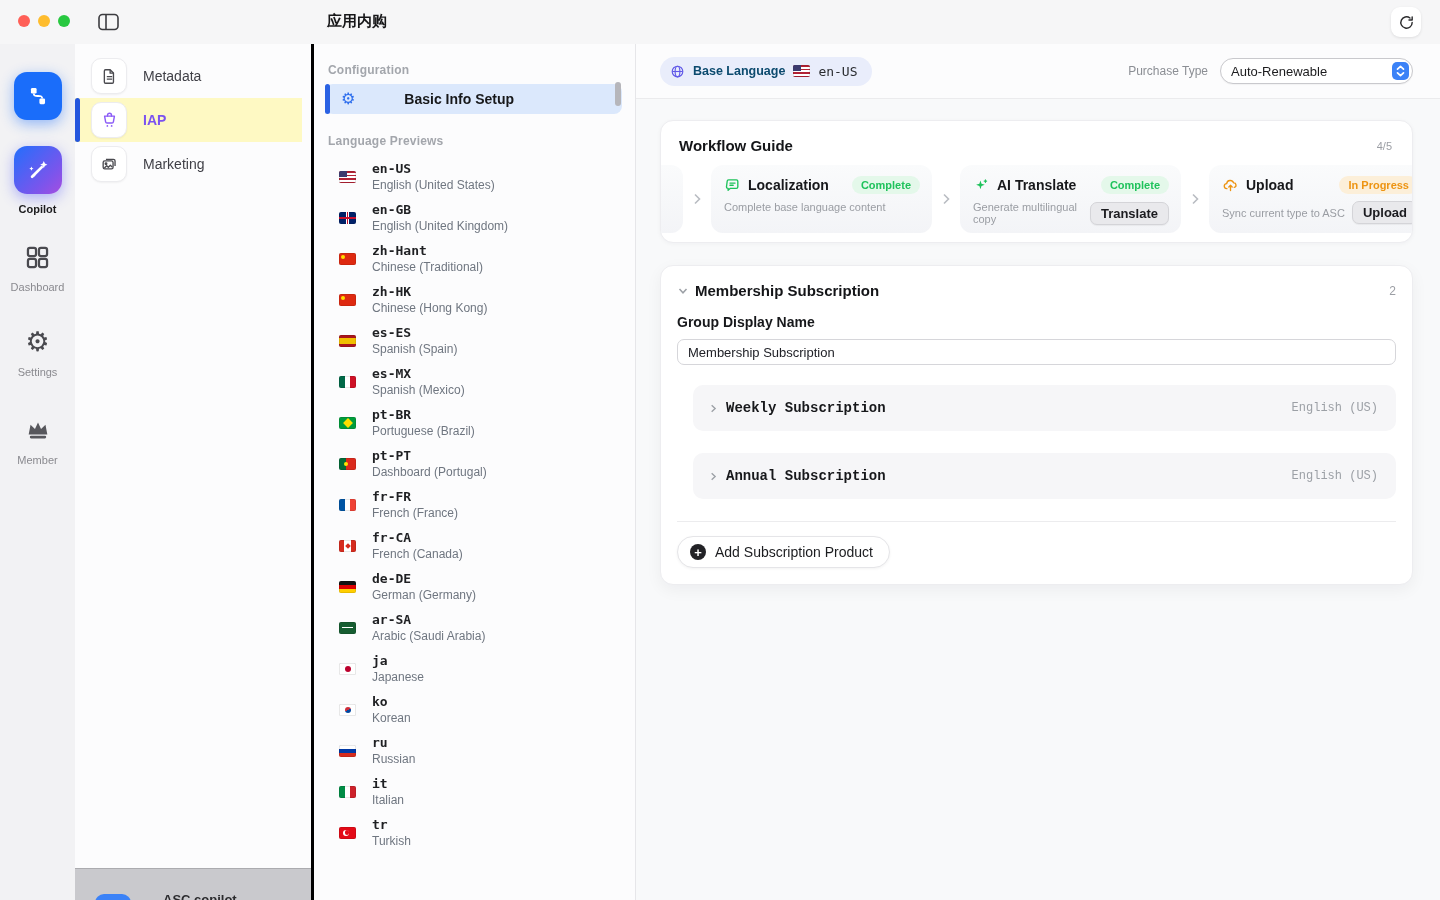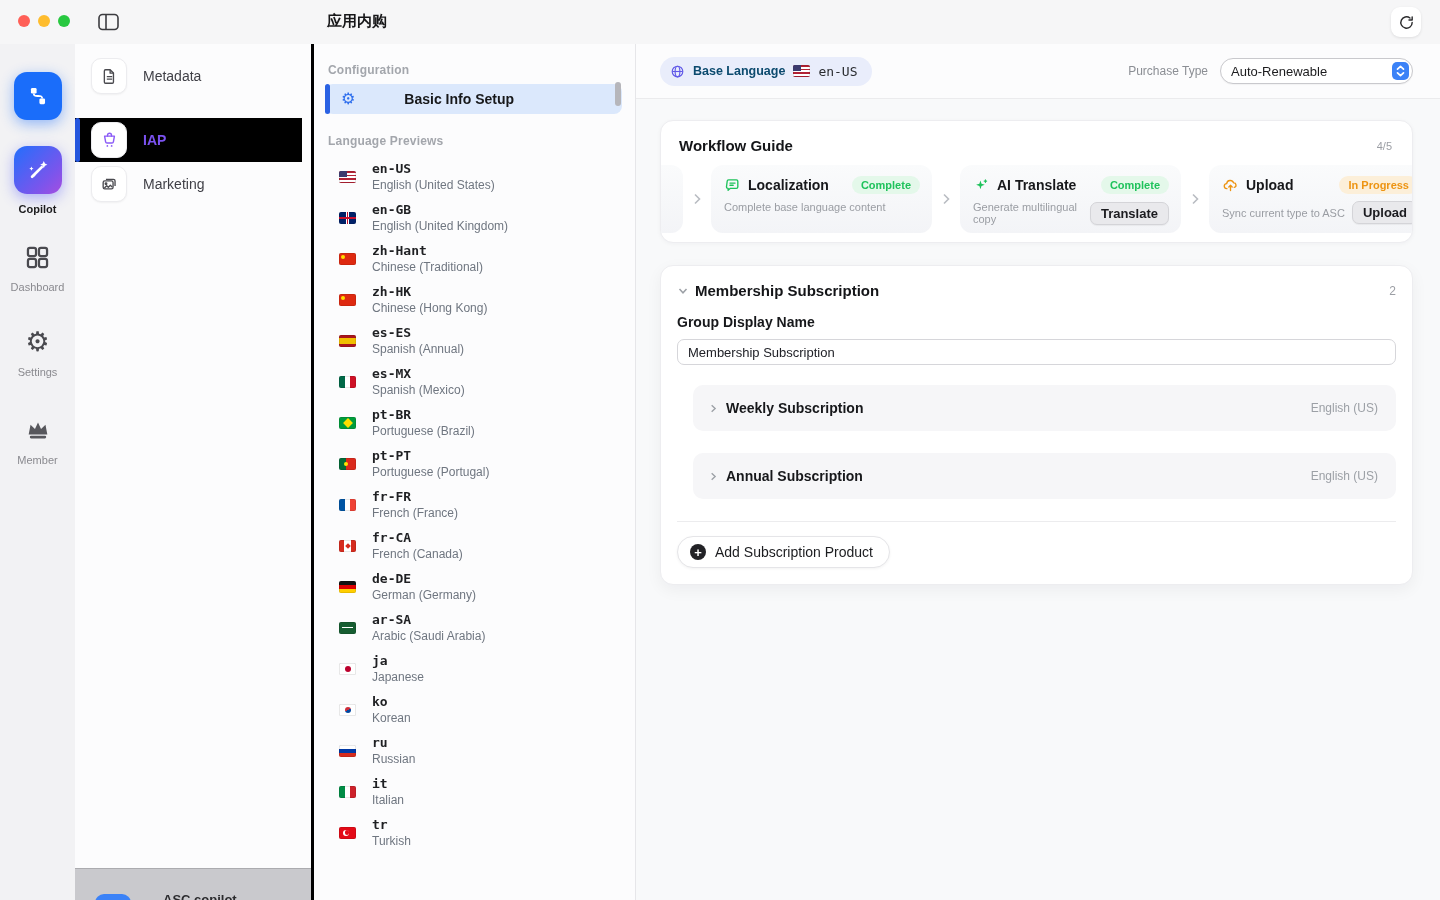--- a/index.html
+++ b/index.html
@@ -27,21 +27,21 @@
   .rail-label.active { color:#1c1c1e; font-weight:700; }
   .rail-ico { color:#4a4a4f; height:30px; display:flex; align-items:center; }
   .gear-glyph { font-size:27px; line-height:30px; color:#4a4a4f; font-family:"DejaVu Sans", sans-serif; }
 
   
   .sidebar { width:239px; background:#fcfcfd; border-right:3px solid #000000; position:relative; flex-shrink:0; }
   .nav-item { height:44px; display:flex; align-items:center; gap:16px; padding-left:16px; position:relative; cursor:pointer; }
   .nav-item.first { margin-top:10px; }
   .icon-box { width:36px; height:36px; background:#fff; border:1px solid #ececef; border-radius:10px; box-shadow:0 1px 2px rgba(0,0,0,.05); display:flex; align-items:center; justify-content:center; color:#4a4a4f; }
   .nav-label { font-size:14px; font-weight:500; color:#3f3f46; }
-  .nav-item.selected { background:#000000; margin-right:9px;margin-top:20px; }
+  .nav-item.selected { background:#fef9c3; margin-right:9px; }
   .nav-item.selected::before { content:""; position:absolute; left:0; top:0; bottom:0; width:5px; background:#2456dd; border-radius:3px; }
   .nav-item.selected .nav-label { color:#7b52f0; font-weight:700; }
   .nav-item.selected .icon-box { color:#8b5cf6; background:#fff; }
   .sidebar-footer { position:absolute; left:0; right:0; bottom:0; height:32px; background:#c9c9cd; border-top:1px solid #ababaf; overflow:hidden; }
   .footer-chip { position:absolute; left:20px; top:25px; width:36px; height:26px; border-radius:9px; background:#3b82f7; }
   .footer-label { position:absolute; left:88px; top:23px; font-size:13px; font-weight:600; color:#2b2b2e; }
 
   
   .panel { width:322px; background:#fcfcfd; border-right:1px solid #e6e6e9; position:relative; flex-shrink:0; overflow:hidden; }
   .sect-head { font-size:12px; font-weight:600; color:#a3a6ac; letter-spacing:.2px; }
@@ -109,21 +109,21 @@
   .step-bottom { display:flex; align-items:center; margin-top:7px; }
   .step-desc { font-size:11px; color:#9a9da3; }
   .step-btn { margin-left:auto; font-size:13px; font-weight:600; color:#1b1b1f; background:#e9e9ec; border:1px solid #d4d4d8; border-radius:7px; padding:3px 10px; cursor:pointer; box-shadow:0 1px 1px rgba(0,0,0,.05); }
 
   .ms-card { margin-top:22px; padding:16px 16px 16px 16px; box-shadow:0 5px 16px rgba(16,24,40,.05); }
   .ms-head { display:flex; align-items:center; gap:6px; }
   .ms-title { font-size:15px; font-weight:700; color:#141518; }
   .ms-count { margin-left:auto; font-size:12px; color:#9b9ea4; }
   .ms-field-label { margin-top:15px; font-size:14px; font-weight:700; color:#17181b; }
   .ms-input { margin-top:9px; width:100%; height:26px; border:1px solid #d6d6da; border-radius:7px; font-size:13px; color:#212228; padding:0 10px; font-family:"Liberation Sans", sans-serif; background:#fff; outline:none; }
-  .prod-row { margin-left:16px; margin-top:20px; height:46px; background:#f6f6f8; border-radius:10px; display:flex; align-items:center; padding:0 18px 0 15px; cursor:pointer; }
+  .prod-row { margin-left:16px; margin-top:20px; height:46px; background:#f6f6f8; border-radius:10px; display:flex; align-items:center; padding:0 18px 0 15px; cursor:pointer;font-family:Liberation Mono, monospace; }
   .prod-row + .prod-row { margin-top:22px; }
   .prod-name { font-size:14px; font-weight:700; color:#17181b; margin-left:7px; }
   .prod-locale { margin-left:auto; font-size:12px; color:#9ca0a6; }
   .ms-divider { margin-top:22px; height:1px; background:#ececee; }
   .add-btn { margin-top:14px; display:inline-flex; align-items:center; gap:9px; height:32px; padding:0 16px 0 12px; background:#fff; border:1px solid #e5e5e8; border-radius:16px; box-shadow:0 1px 3px rgba(0,0,0,.05); cursor:pointer; font-size:14px; font-weight:500; color:#1b1c1f; }
   .plus-circle { width:16px; height:16px; border-radius:50%; background:#222226; color:#fff; display:flex; align-items:center; justify-content:center; font-size:13px; line-height:13px; font-weight:700; }
 
   .chev { color:#b9bcc2; display:flex; flex-shrink:0; }
   svg { display:block; }
 </style>
@@ -282,21 +282,21 @@
     <div class="lang-texts">
       <div class="lang-code">zh-HK</div>
       <div class="lang-name">Chinese (Hong Kong)</div>
     </div>
   </div>
 
   <div class="lang-row">
     <span class="flag flag-es"></span>
     <div class="lang-texts">
       <div class="lang-code">es-ES</div>
-      <div class="lang-name">Spanish (Annual)</div>
+      <div class="lang-name">Spanish (Spain)</div>
     </div>
   </div>
 
   <div class="lang-row">
     <span class="flag flag-mx"></span>
     <div class="lang-texts">
       <div class="lang-code">es-MX</div>
       <div class="lang-name">Spanish (Mexico)</div>
     </div>
   </div>
@@ -306,21 +306,21 @@
     <div class="lang-texts">
       <div class="lang-code">pt-BR</div>
       <div class="lang-name">Portuguese (Brazil)</div>
     </div>
   </div>
 
   <div class="lang-row">
     <span class="flag flag-pt"></span>
     <div class="lang-texts">
       <div class="lang-code">pt-PT</div>
-      <div class="lang-name">Portuguese (Portugal)</div>
+      <div class="lang-name">Dashboard (Portugal)</div>
     </div>
   </div>
 
   <div class="lang-row">
     <span class="flag flag-fr"></span>
     <div class="lang-texts">
       <div class="lang-code">fr-FR</div>
       <div class="lang-name">French (France)</div>
     </div>
   </div>

